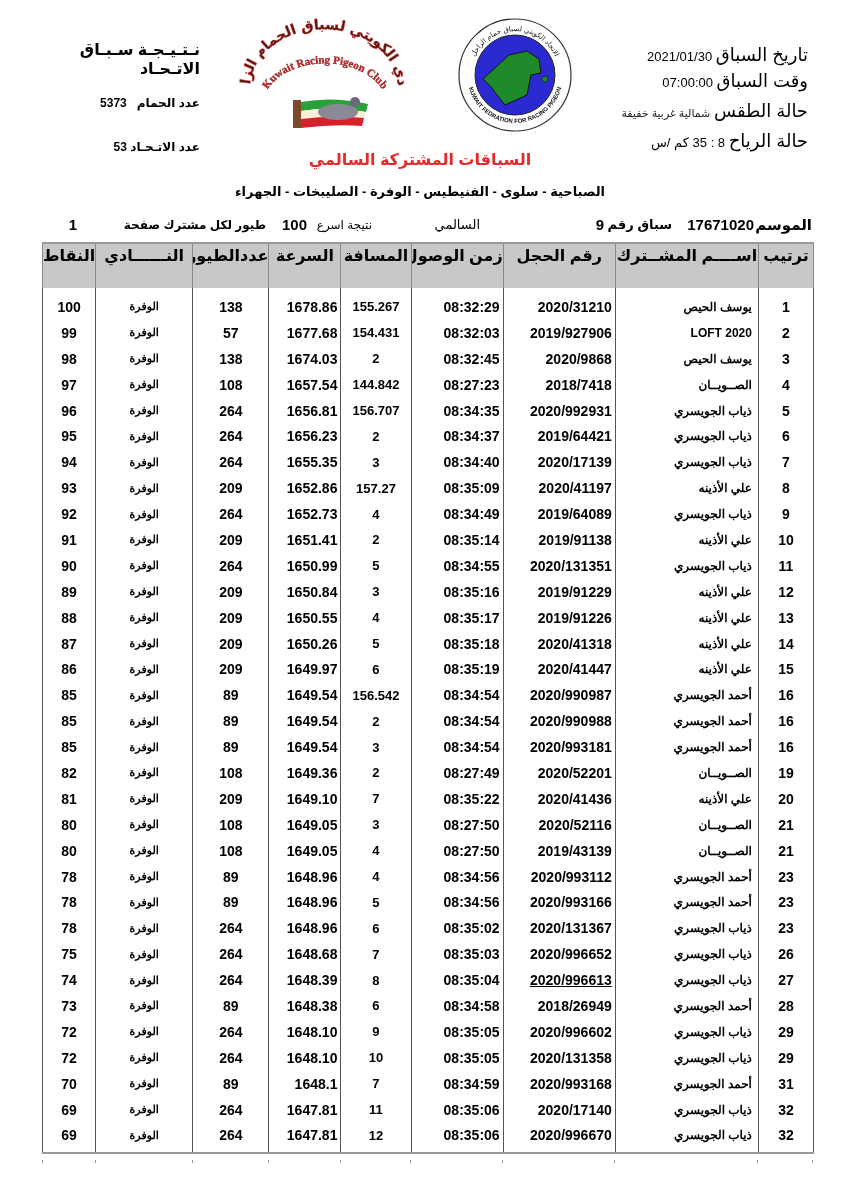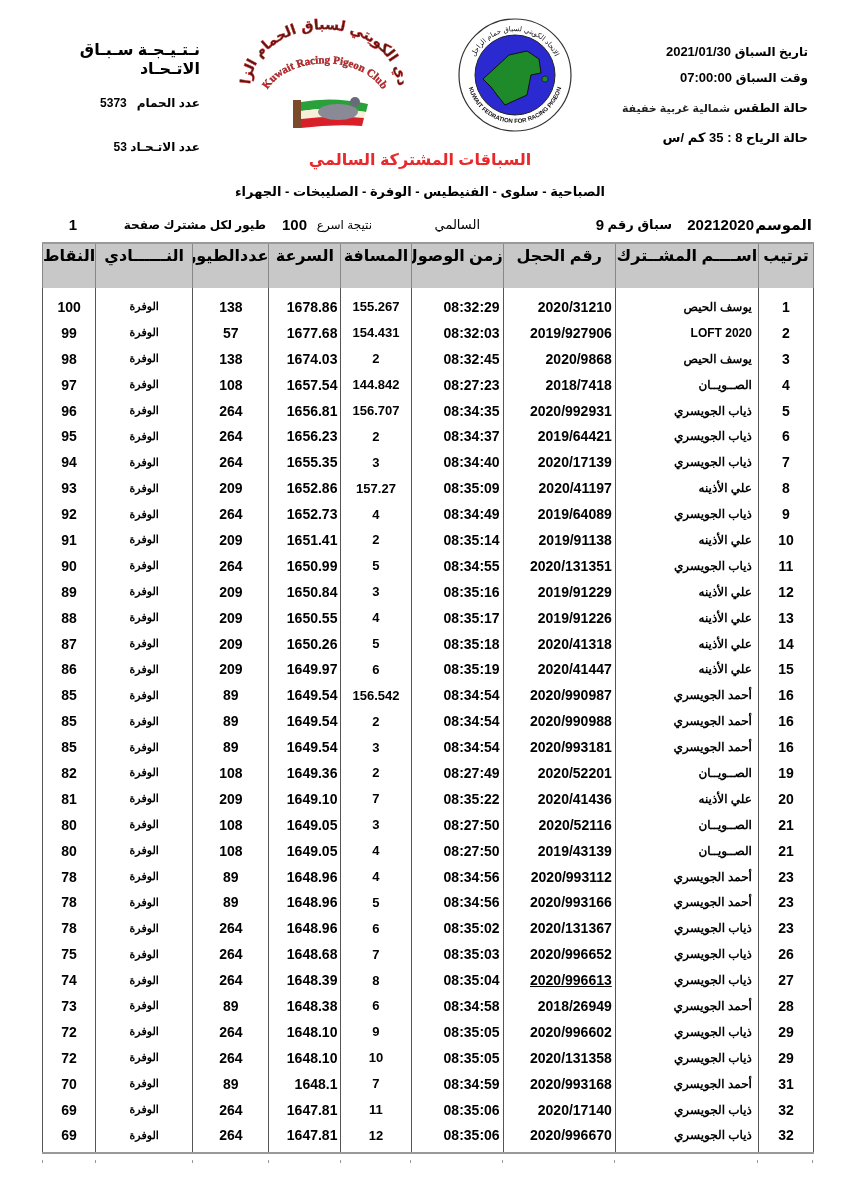--- a/index.html
+++ b/index.html
@@ -7,22 +7,22 @@
   .abs { position:absolute; }
   .rtl { direction:rtl; }
 
   
   #title-right { left:20px; top:40px; width:180px; text-align:right; font-size:16px; font-weight:bold; letter-spacing:1px; }
   #pigeons-count { left:20px; top:96px; width:180px; text-align:right; font-size:12px; font-weight:bold; }
   #participants-count { left:20px; top:140px; width:180px; text-align:right; font-size:12px; font-weight:bold; }
 
   
   .info-line { right:40px; width:260px; text-align:right; font-size:13px; white-space:nowrap; }
-  .info-line .lbl { font-weight:bold; font-size:12px; }
-  .info-line .val { font-weight:bold; }
+  .info-line .lbl { font-weight:normal; font-size:18px; }
+  .info-line .val { font-weight:normal; }
   .info-line .val.small { font-size:11px; color:#222; }
   #race-date { top:44px; }
   #race-time { top:70px; }
   #weather { top:100px; }
   #wind { top:130px; }
 
   
   #club-logo { left:238px; top:16px; width:170px; height:115px; }
   #fed-logo { left:457px; top:17px; width:116px; height:116px; }
 
@@ -120,21 +120,21 @@
 <div id="wind" class="abs rtl info-line">
   <span class="lbl">حالة الرياح</span>
   <span class="val">8 : 35 كم /س</span>
 </div>
 
 <div id="subtitle" class="abs rtl">السباقات المشتركة السالمي</div>
 <div id="areas" class="abs rtl">الصباحية - سلوى - الفنيطيس - الوفرة - الصليبخات - الجهراء</div>
 
 <div id="season-line" class="abs">
   <span style="right:0;">الموسم</span>
-  <span style="right:58px;">20212020</span>
+  <span style="right:58px;">17671020</span>
   <span style="right:140px;font-size:13px;top:1px;">سباق رقم</span>
   <span style="right:208px;">9</span>
   <span style="right:332px;font-size:13px;font-weight:normal;top:1px;">السالمي</span>
   <span style="right:440px;font-size:12px;font-weight:normal;top:2px;">نتيجة اسرع</span>
   <span style="right:505px;">100</span>
   <span style="right:546px;font-size:12px;top:2px;">طيور لكل مشترك</span>
   <span style="right:652px;font-size:12px;top:2px;">صفحة</span>
   <span style="right:735px;">1</span>
 </div>
 

